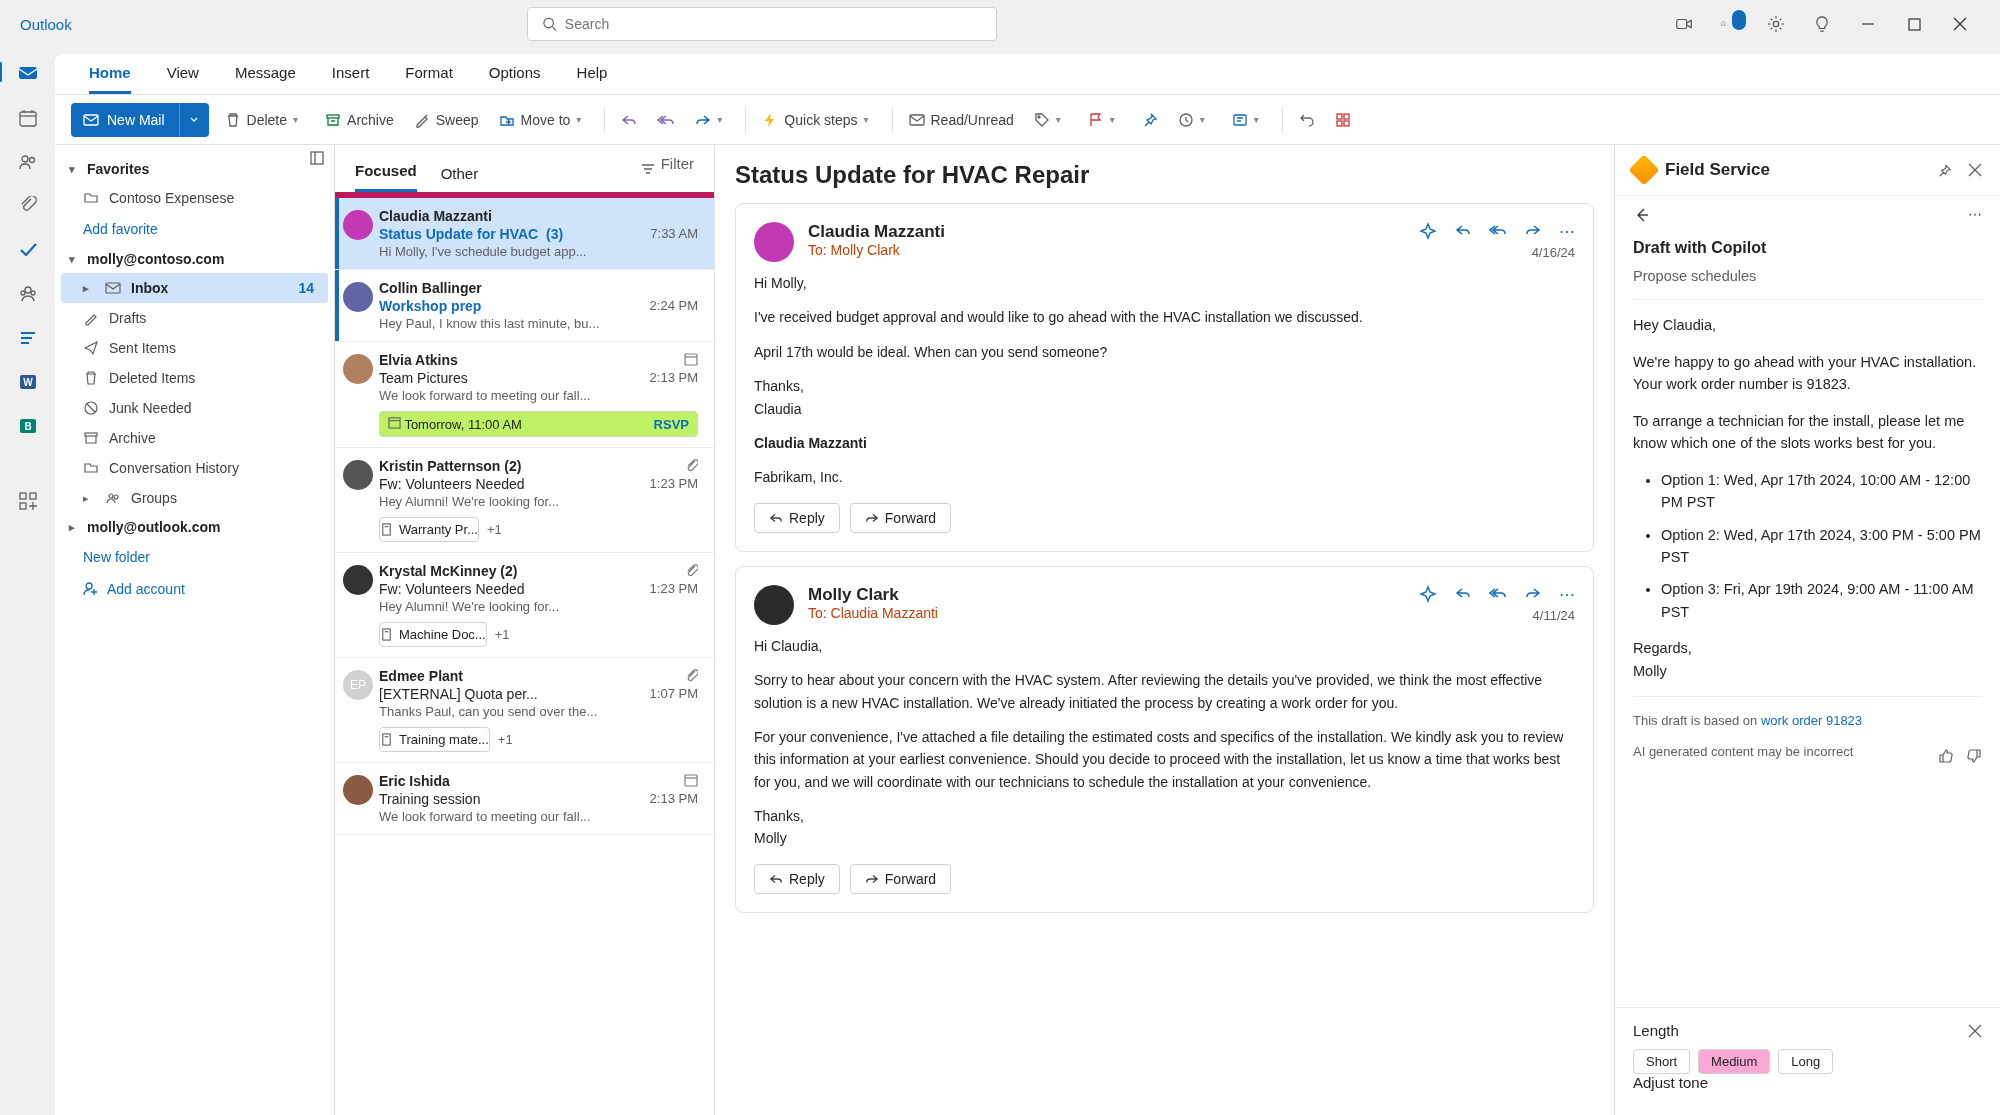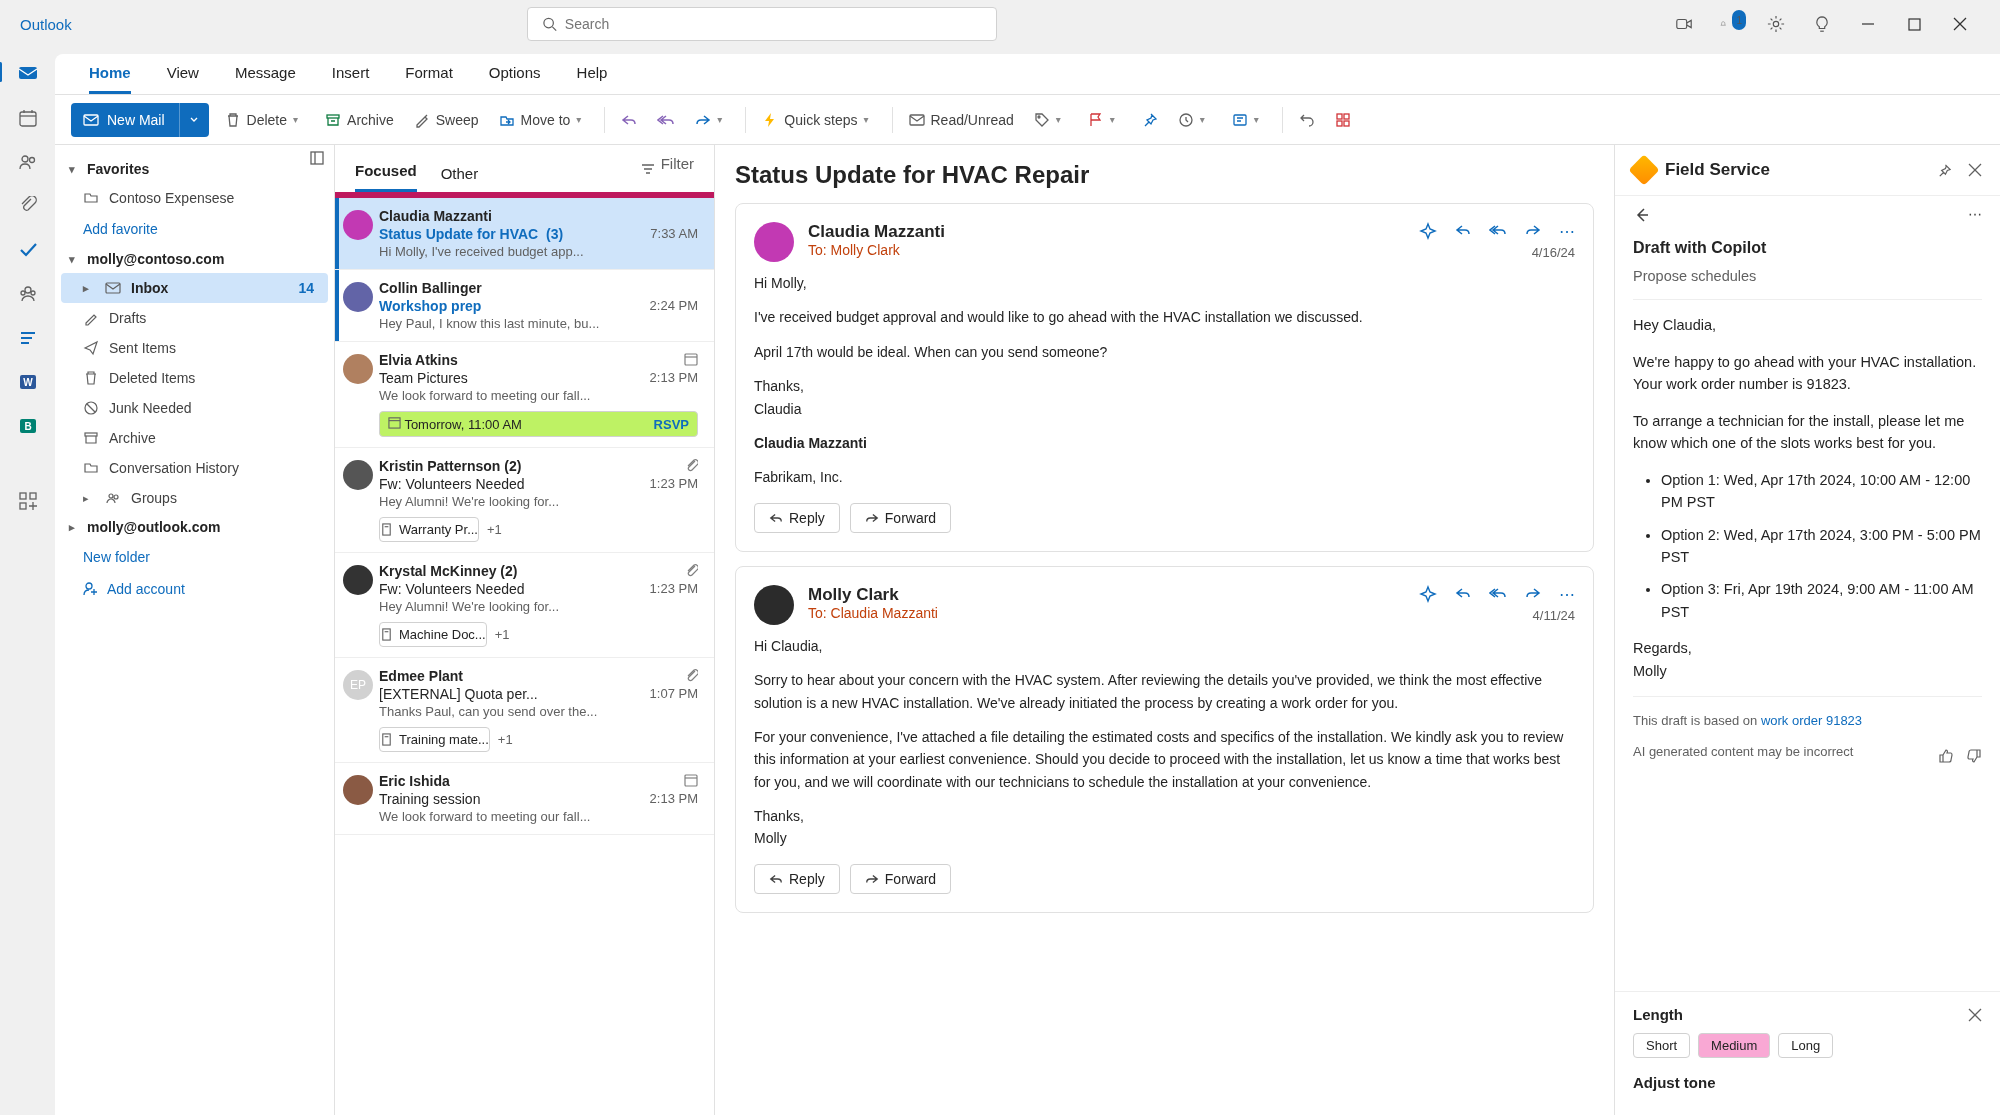--- a/index.html
+++ b/index.html
@@ -85,21 +85,21 @@
 .scontent .sub{color:#616161;margin-bottom:12px}
 .scontent hr{border:none;border-top:1px solid #eee;margin:6px 0 14px}
 .scontent p{margin-bottom:14px}
 .scontent ul{padding-left:28px;margin-bottom:14px}
 .scontent li{margin-bottom:10px}
 .note{font-size:13px;color:#616161}
 .note a{color:#0f6cbd}
 .feedback{display:flex;gap:12px;justify-content:flex-end;margin:6px 0 0}
 .sctrl{border-top:1px solid #eee;padding:14px 18px}
 .sctrl .row{display:flex;align-items:center;margin-bottom:10px}
-.sctrl .lab{font-weight:700;font-size:15px}
+.sctrl .lab{font-weight:400;font-size:15px}
 .pills{display:flex;gap:8px;margin-top:8px}
 .pill{border:1px solid #d1d1d1;border-radius:4px;padding:4px 12px;font-size:13px}
 .pill.sel{background:#f9a8d4}
 svg{display:block}
 </style>
 </head>
 <body>
 
 <div class="titlebar">
   <span class="brand">Outlook</span>
@@ -472,21 +472,21 @@
         <div class="msgs" id="msgs">
             <div class="msg sel unread">
               <div class="av" style="background:#c239b3"></div>
               <div class="r1">
                 <span>Claudia Mazzanti</span>
               </div>
               <div class="r2">
                 <span class="subj blue">Status Update for HVAC &nbsp;(3)</span>
                 <span class="time">7:33 AM</span>
               </div>
-              <div class="prev">Hi Molly, I've received budget app...</div>
+              <div class="prev">Hi Molly, I've schedule budget app...</div>
             </div>
             <div class="msg unread">
               <div class="av" style="background:#6264a7"></div>
               <div class="r1">
                 <span>Collin Ballinger</span>
               </div>
               <div class="r2">
                 <span class="subj blue">Workshop prep</span>
                 <span class="time">2:24 PM</span>
               </div>
@@ -781,20 +781,20 @@
                   <line x1="1" y1="1" x2="13" y2="13"></line>
                   <line x1="13" y1="1" x2="1" y2="13"></line>
                 </svg>
               </span>
             </div>
           <div class="pills" id="lenpills">
               <span class="pill">Short</span>
               <span class="pill sel">Medium</span>
               <span class="pill">Long</span>
             </div>
-          <div class="row" style="margin-top:16px">
+          <div class="row" style="">
               <span class="lab">Adjust tone</span>
             </div>
         </div>
       </div>
     </div>
   </div>
 </div>
 
 </body></html>

